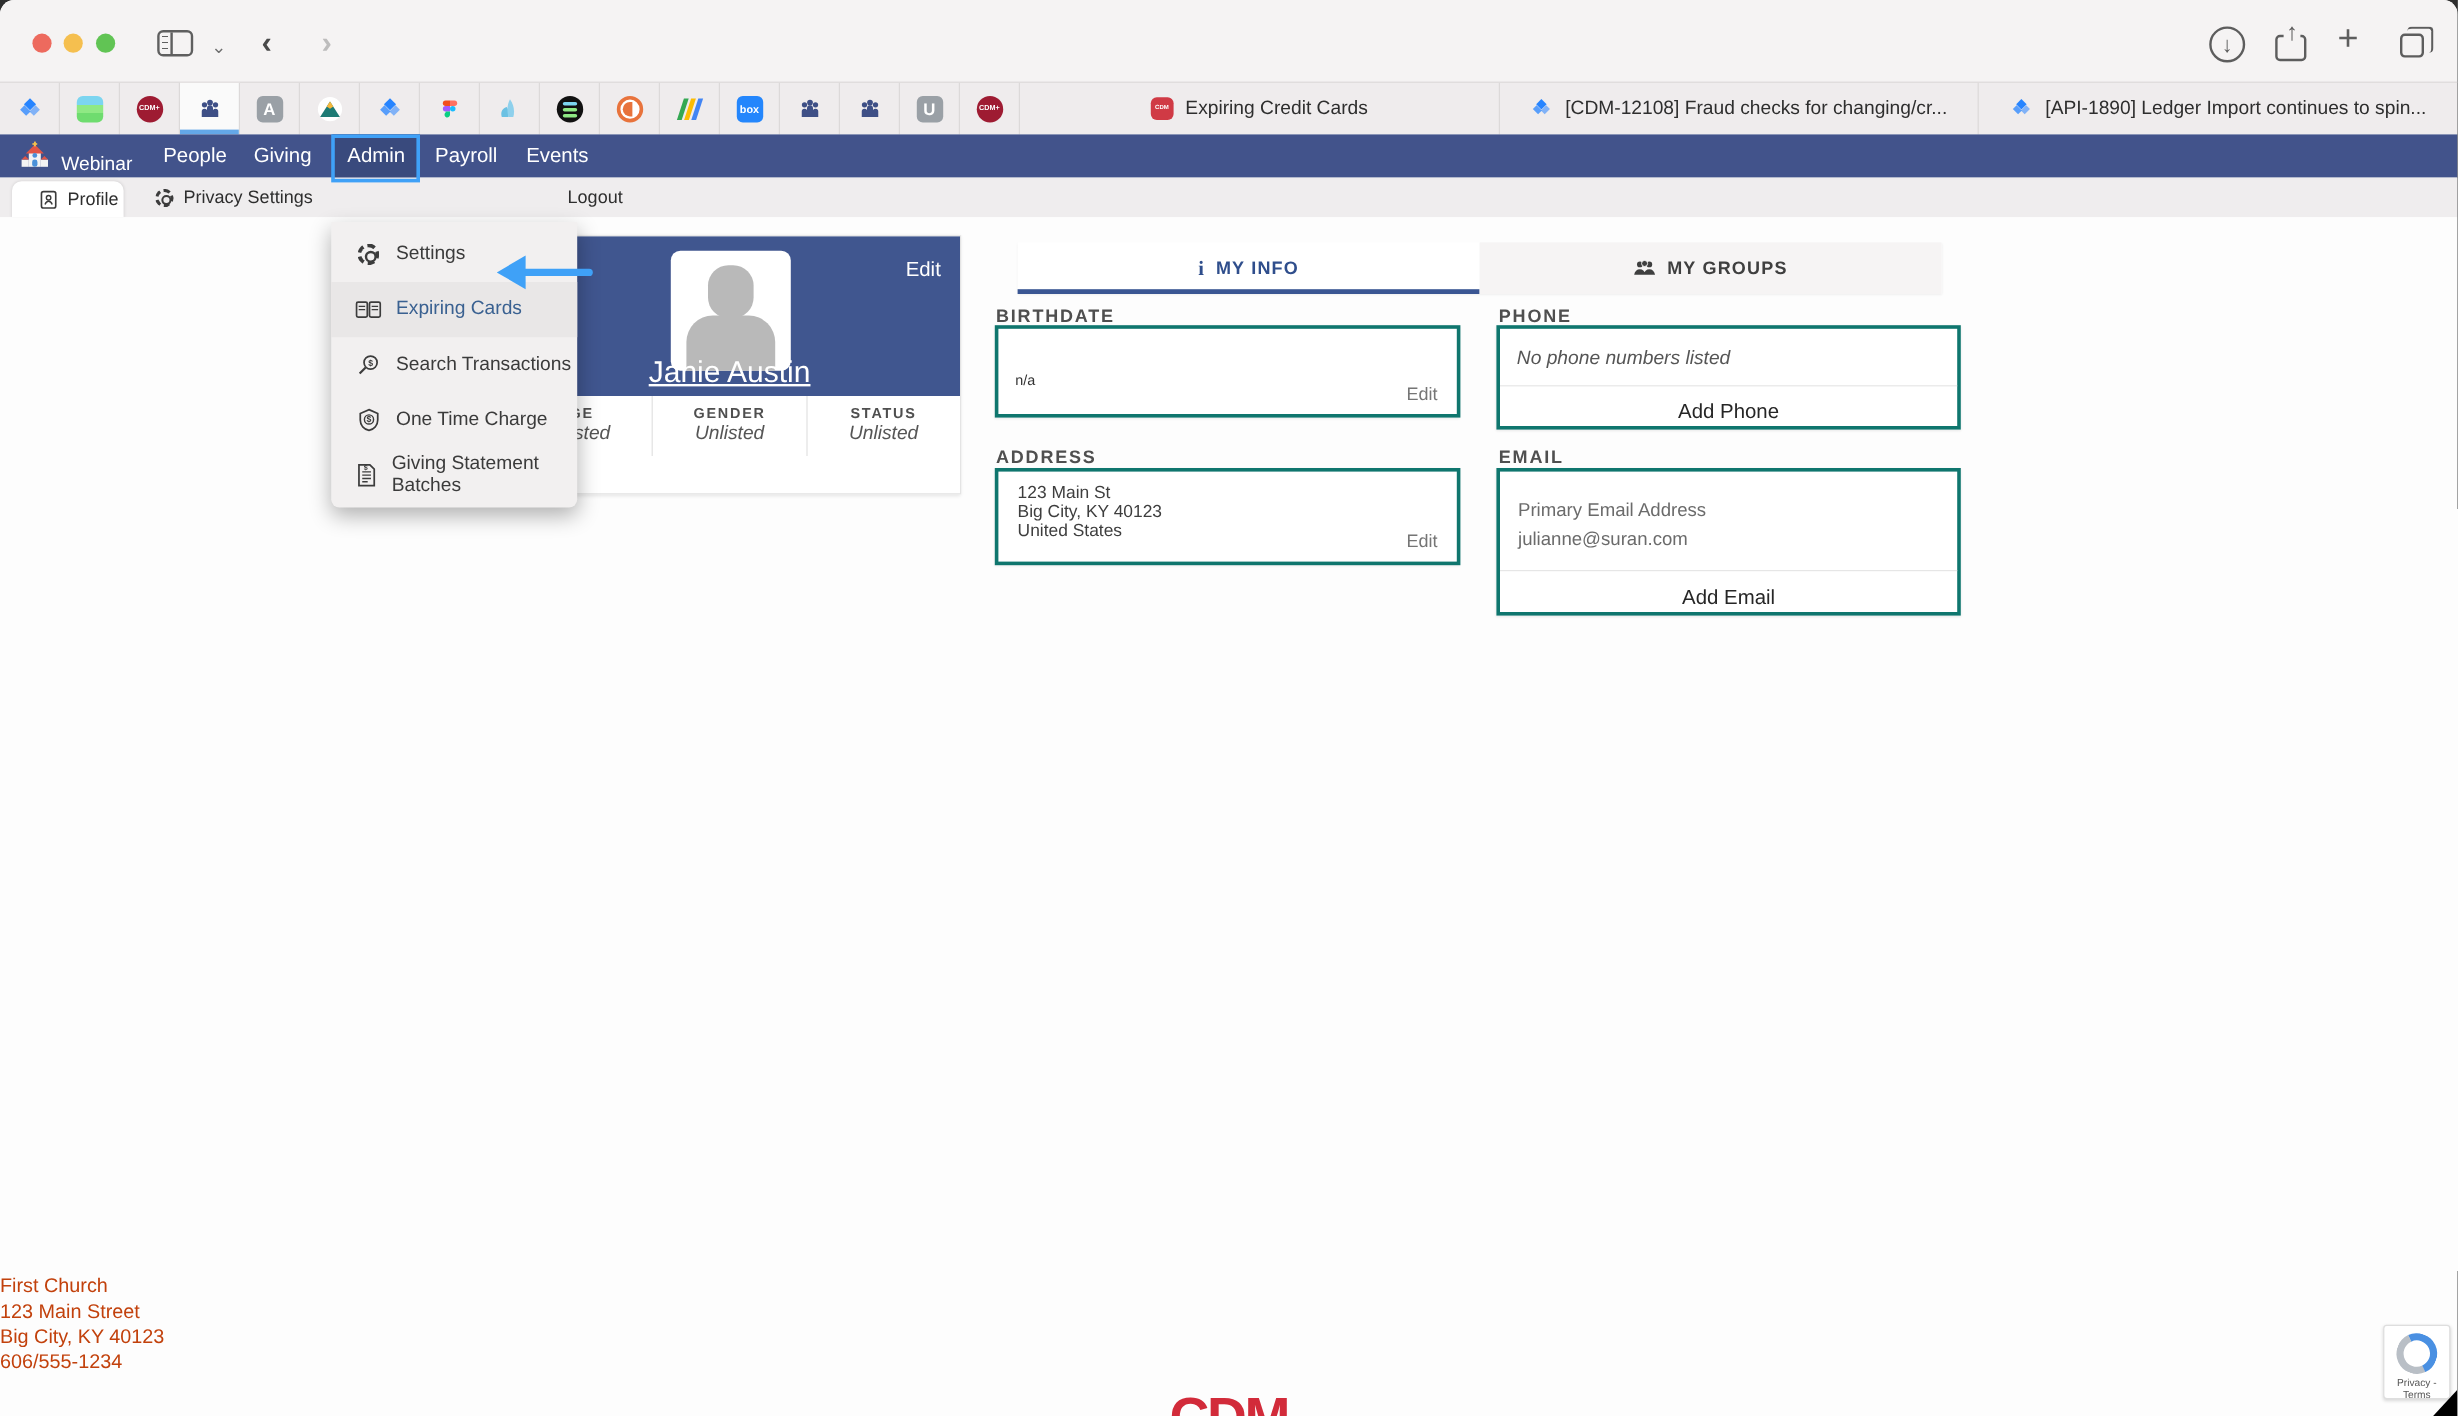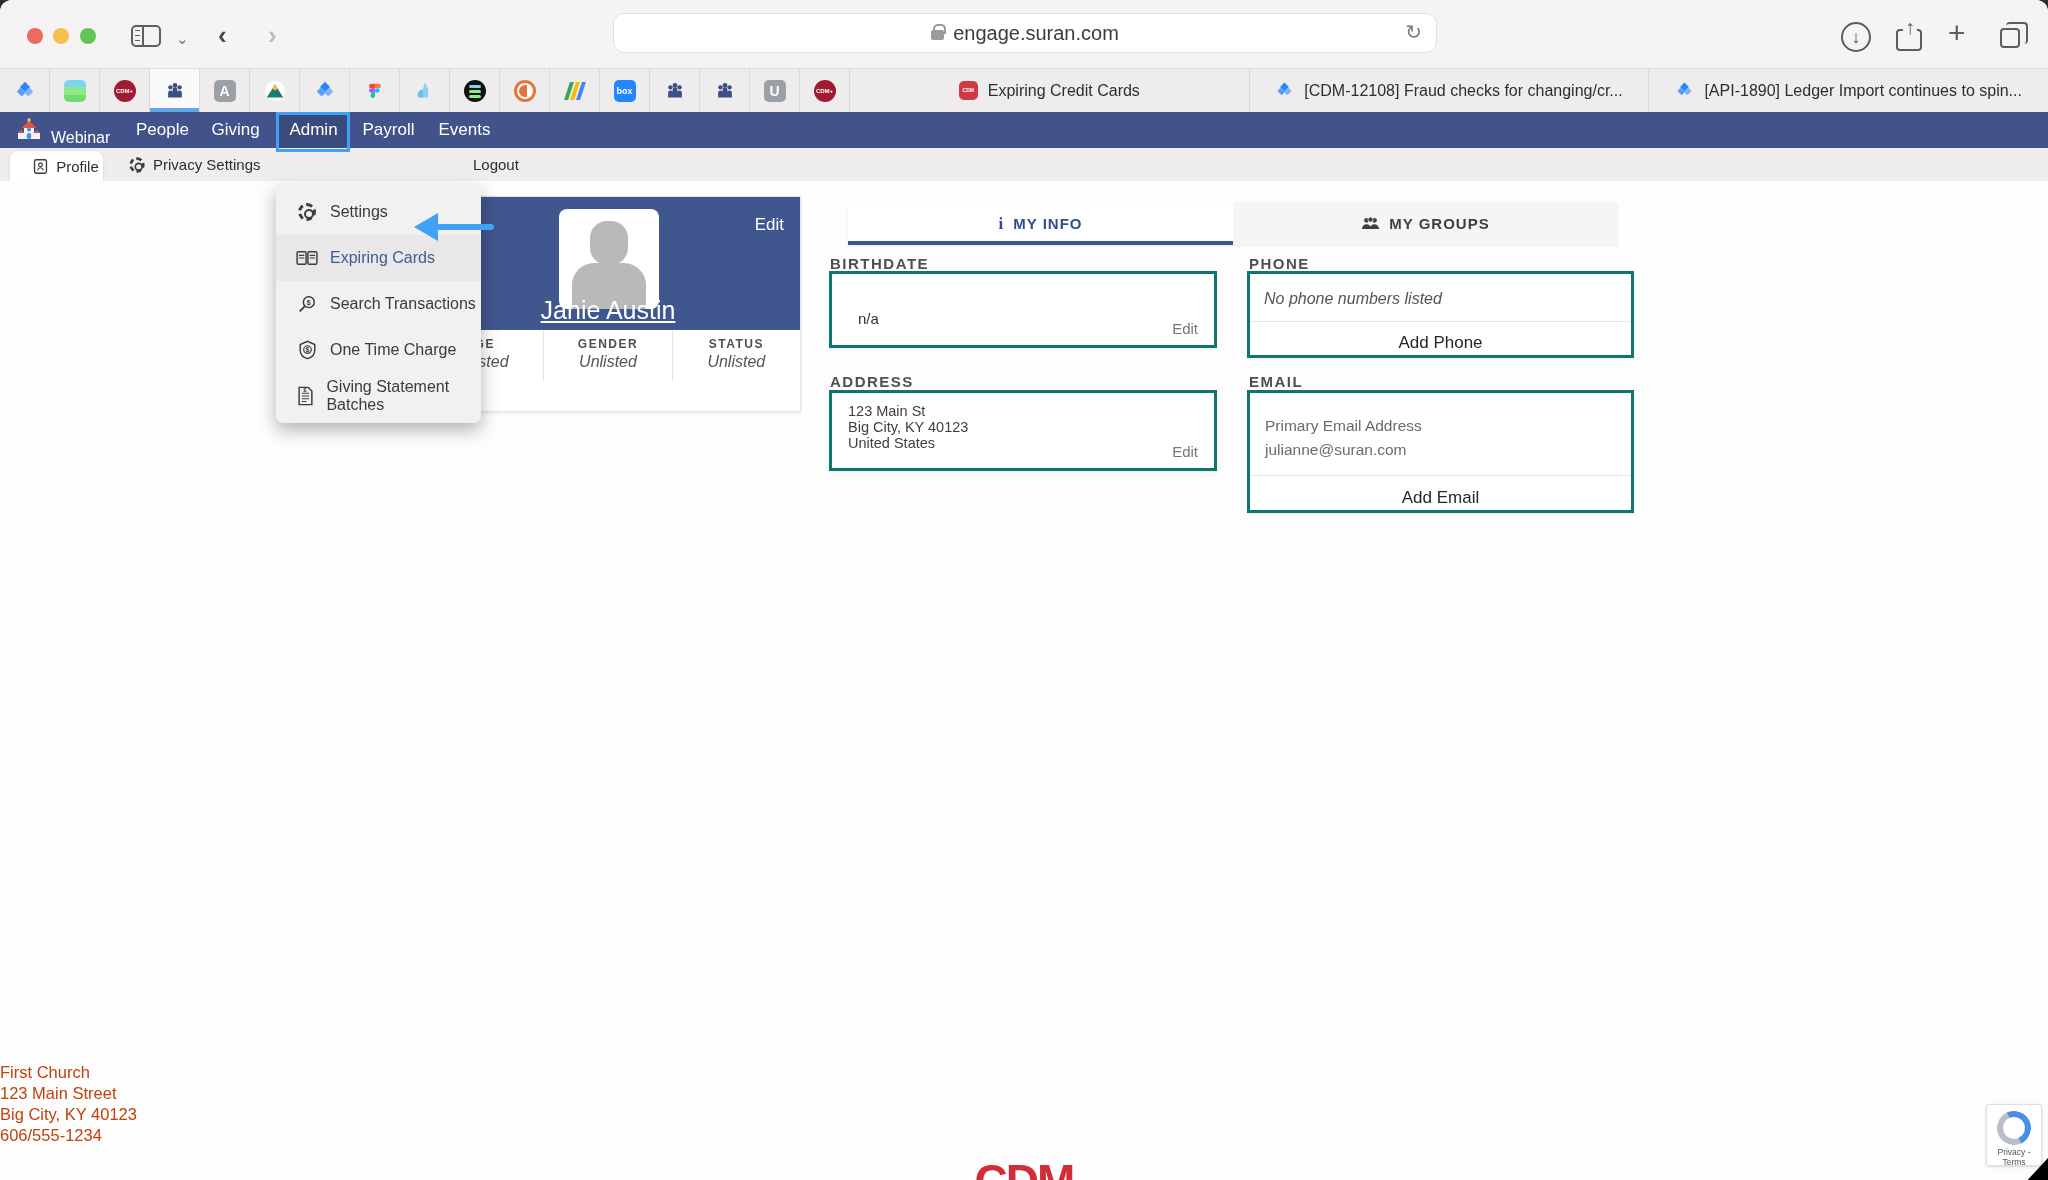--- a/index.html
+++ b/index.html
@@ -94,21 +94,21 @@
   .tabbar { position:absolute; left:848px; top:21px; width:770px; height:43px; display:flex; box-shadow:0 1px 2px rgba(0,0,0,.08); }
   .tab { flex:1; display:flex; align-items:center; justify-content:center; gap:9px; font-size:15px; font-weight:bold; letter-spacing:1px; position:relative; }
   .tab.active { background:#fff; color:#2f4e8c; }
   .tab.active .underl { position:absolute; left:0; right:0; bottom:0; height:4px; background:#3a5693; }
   .tab.inactive { background:#f6f4f4; color:#3f3f3f; }
   .info-i { font-family:"Liberation Serif","DejaVu Serif",serif; font-weight:900; font-size:17px; }
 
   .sec-label { position:absolute; font-size:15px; font-weight:bold; color:#4f4f4f; letter-spacing:1.5px; }
   .card { position:absolute; background:#fff; border:3px solid #0f766e; box-shadow:0 1px 2px rgba(0,0,0,.08); }
   .edit-gray { position:absolute; right:16px; bottom:8px; font-size:15px; color:#757575; }
-  .na { position:absolute; left:26px; top:36px; font-size:15px; color:#333; }
+  .na { position:absolute; left:14px; top:36px; font-size:12px; color:#333; }
   .addr { position:absolute; left:16px; top:10px; font-size:14.5px; color:#3e3e3e; line-height:16px; }
   .empty-it { position:absolute; left:14px; top:16px; font-size:16px; font-style:italic; color:#555; }
   .divider { position:absolute; left:0; right:0; height:1px; background:#e6e6e6; }
   .add-btn { position:absolute; left:0; right:0; text-align:center; font-size:17px; color:#262626; font-weight:500; }
   .email-type { position:absolute; left:15px; top:24px; font-size:15.5px; color:#6b6b6b; }
   .email-val { position:absolute; left:15px; top:48px; font-size:15.5px; color:#6b6b6b; }
 
   .footer { position:absolute; left:0; right:0; top:881px; text-align:left; font-size:16.5px; color:#c2410c; line-height:21px; }
   .cdm-logo { position:absolute; left:0; right:0; top:973px; text-align:center; font-size:46px; font-weight:900; color:#d22b3a; letter-spacing:-2px; }
 
@@ -125,25 +125,20 @@
 <div class="window">
 
   <div class="chrome">
     <span class="tl red"></span>
     <span class="tl yel"></span>
     <span class="tl grn"></span>
     <span class="sidebar-btn"></span>
     <span class="chev-dn">⌄</span>
     <span class="nav-arrow back">‹</span>
     <span class="nav-arrow fwd">›</span>
-    <div class="urlbar">
-      <span class="lock"></span>
-      <span class="url-text">engage.suran.com</span>
-      <span class="reload">↻</span>
-    </div>
     <span class="chrome-ic dl-circle">↓</span>
     <span class="chrome-ic share-ic"></span>
     <span class="chrome-ic plus-ic">+</span>
     <span class="chrome-ic tabs-ic"></span>
   </div>
 
   <div class="tabstrip">
     <div class="ptab">
         <svg class="fav" viewBox="0 0 24 24">
           <path d="M12 2 6.5 7.5 12 13l5.5-5.5z" fill="#2684FF"></path>

